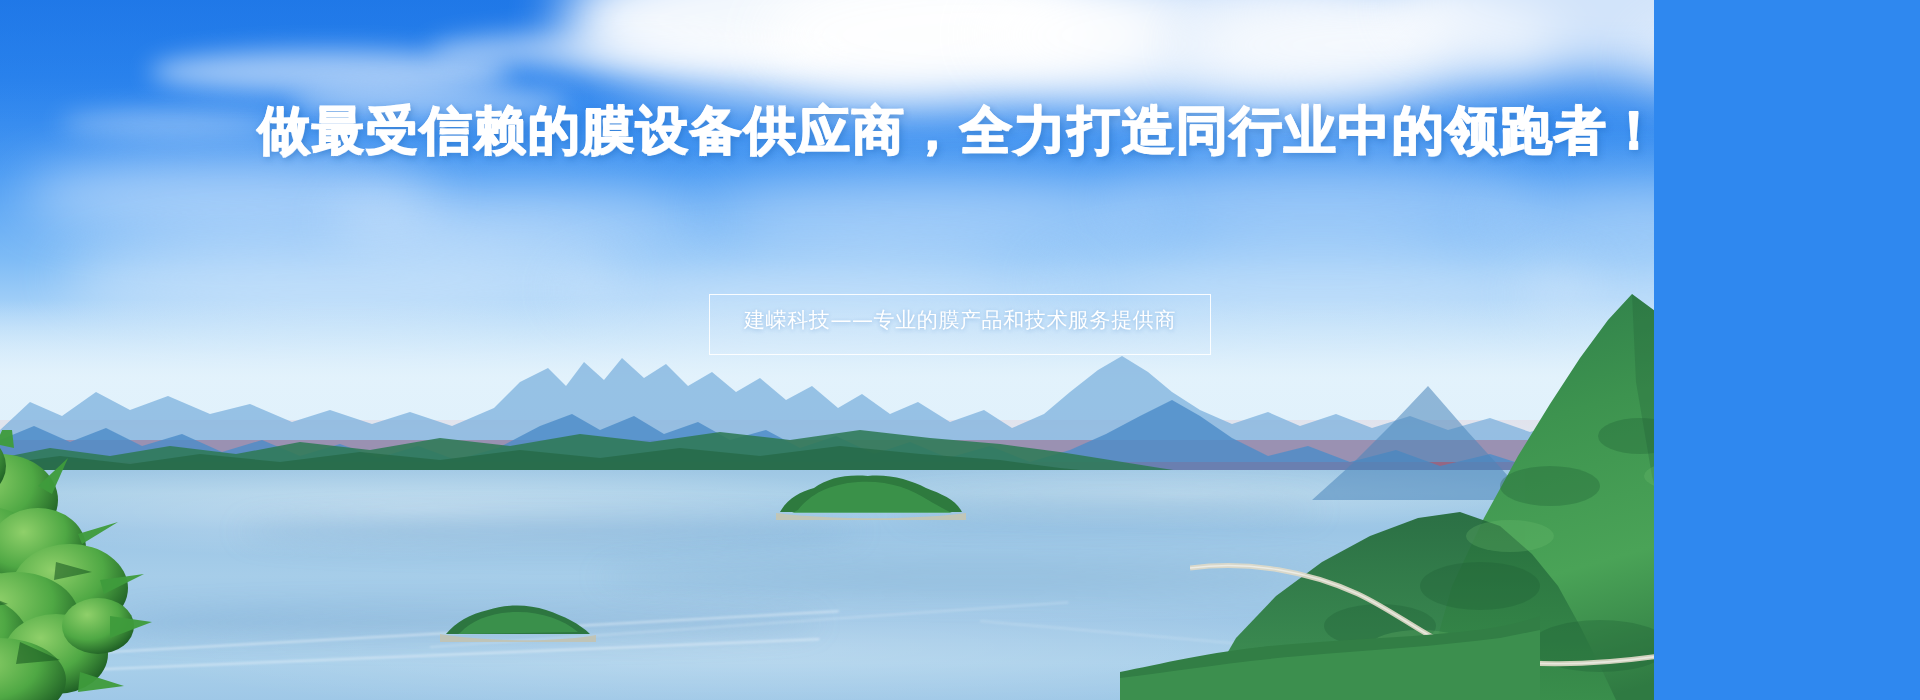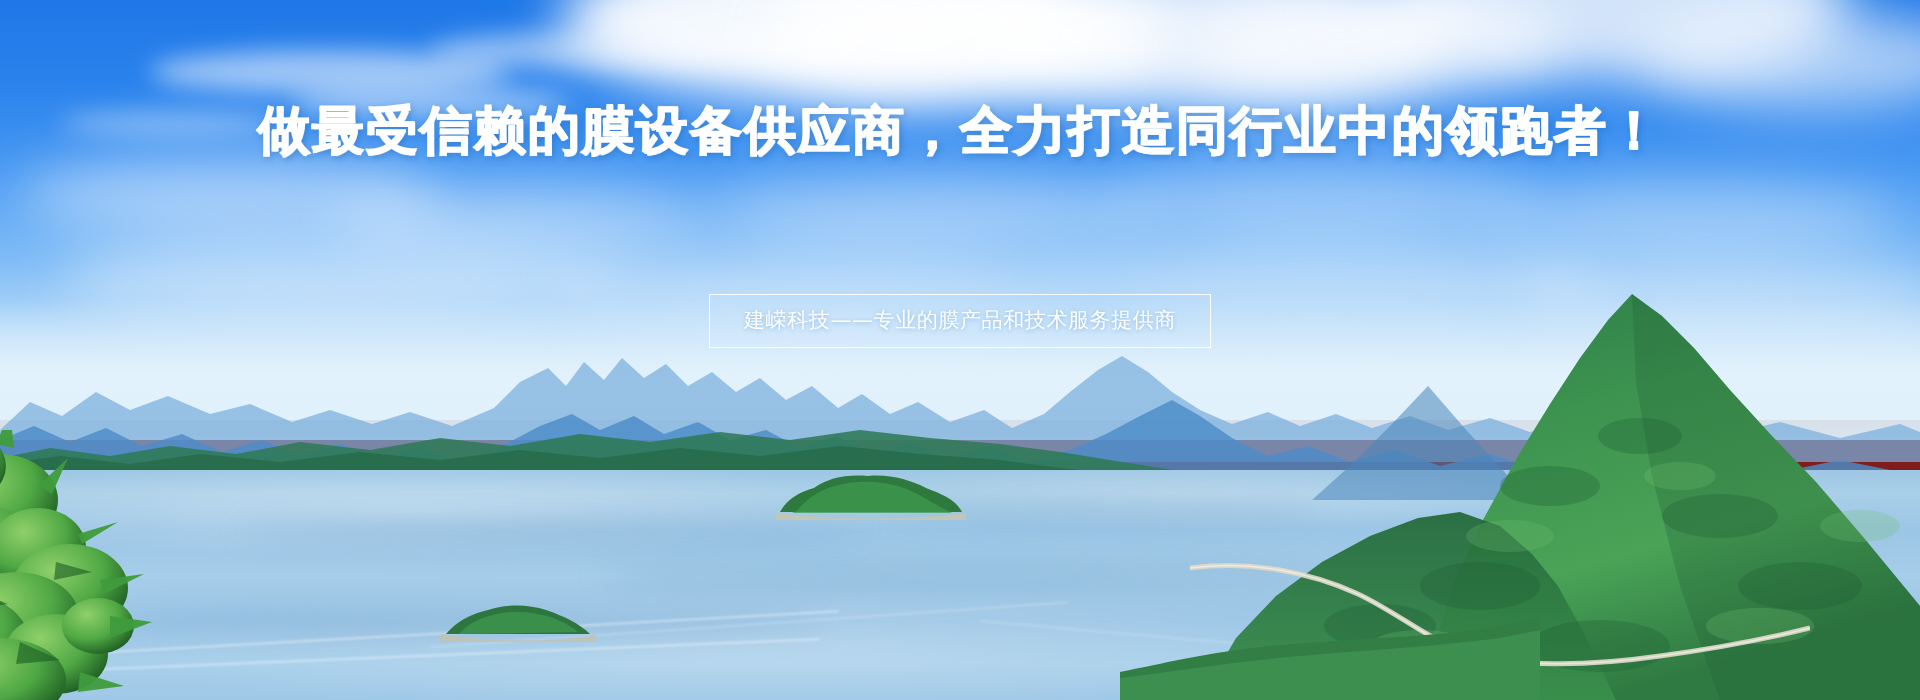--- a/index.html
+++ b/index.html
@@ -4,23 +4,23 @@
 <style>
   * { margin:0; padding:0; box-sizing:border-box; }
   html,body{
     width:1920px; height:700px; overflow:hidden;
     font-family:"Liberation Sans","DejaVu Sans",sans-serif;
     background:#2f88ef;
   }
 
   .banner{
     position:relative;
-    width:1920px; height:700px;
+    width:1654px; height:700px;
     overflow:hidden;
-    background:#7f1d1d;
+    background:#ef4444;
   }
 
   
   .sky{
     position:absolute; left:0; top:0; width:1920px; height:420px;
     background:
       linear-gradient(to bottom,
         #2b82ef 0%,
         #3189f1 18%,
         #4e9df3 42%,
@@ -113,21 +113,21 @@
     text-shadow:0 1px 4px rgba(30,100,180,.35);
     white-space:nowrap;
   }
 
   .tagline-wrap{
     position:absolute; left:0; top:294px; width:1920px;
     display:flex; justify-content:center;
   }
   .tagline-box{
     border:1px solid rgba(255,255,255,.92);
-    padding:11px 34px 13px 34px;
+    padding:11px 34px 20px 34px;
     color:#ffffff;
     font-size:21px;
     letter-spacing:.6px;
     font-family:"DejaVu Sans","Liberation Sans",sans-serif;
     text-shadow:0 1px 4px rgba(30,100,180,.32);
     white-space:nowrap;
     background:rgba(255,255,255,.03);
   }
 </style>
 </head>

